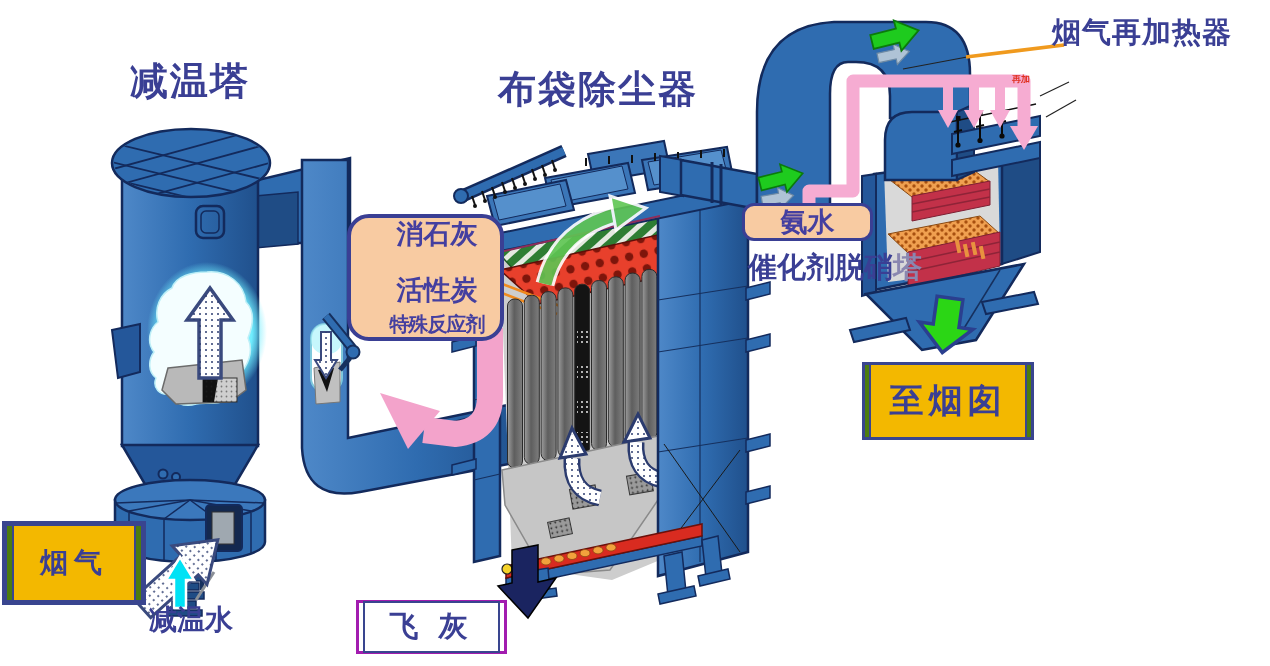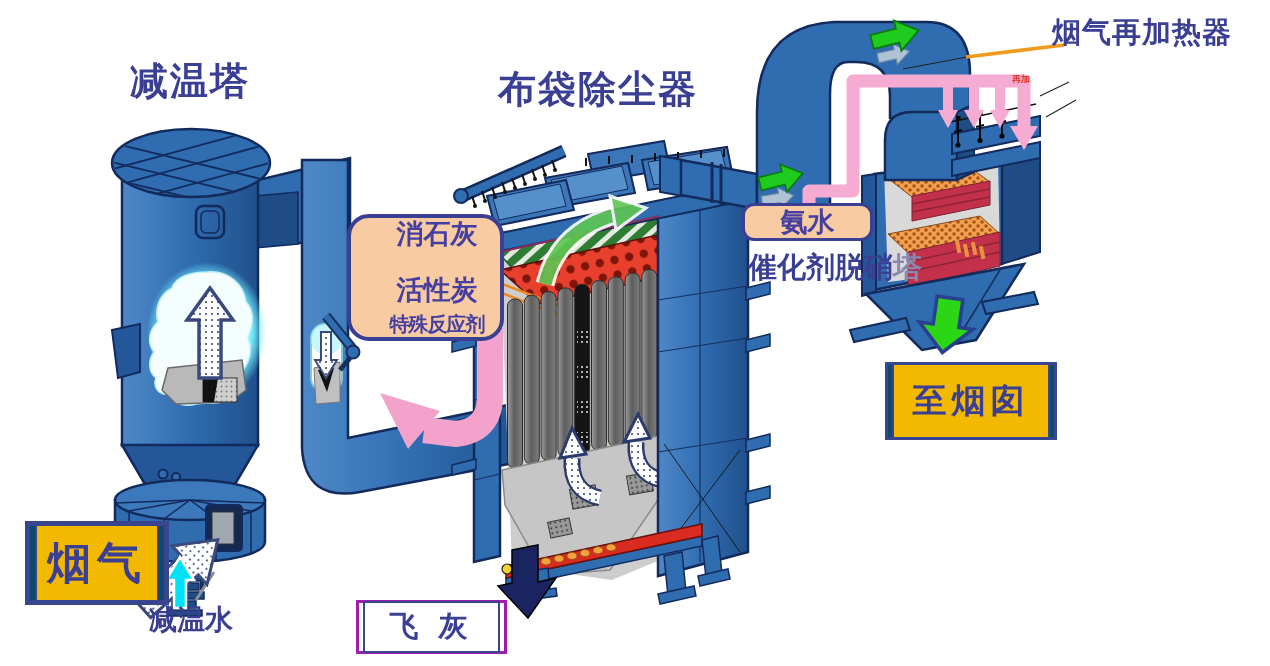--- a/index.html
+++ b/index.html
@@ -5,22 +5,22 @@
   html,body{margin:0;padding:0;background:#fff;}
   .stage{position:relative;width:1270px;height:666px;background:#ffffff;overflow:hidden;
          font-family:"Liberation Sans","DejaVu Sans",sans-serif;}
   .stage svg{position:absolute;left:0;top:0;}
   .lbl{position:absolute;font-weight:bold;color:#3A3F94;white-space:nowrap;}
   .title-big{font-size:38px;letter-spacing:2px;}
   .title-mid{font-size:29px;letter-spacing:1px;}
   .note-box{position:absolute;background:#F8CBA2;border:4px solid #3A3F94;border-radius:22px;
             display:flex;flex-direction:column;justify-content:center;align-items:center;
             color:#443FA0;font-weight:bold;text-align:center;}
-  .gold-box{position:absolute;background:#0c4a6e;border:4px solid #39458F;
-            display:flex;justify-content:center;align-items:center;margin-left:23px;}
+  .gold-box{position:absolute;background:#4d7c0f;border:4px solid #39458F;
+            display:flex;justify-content:center;align-items:center;}
   .gold-inner{border:2px solid #39458F;background:#F3B800;width:100%;height:100%;margin:4px;
             display:flex;justify-content:center;align-items:center;
             color:#3A3F94;font-weight:bold;}
   .white-box{position:absolute;background:#ffffff;border:3px solid #a21caf;
             display:flex;justify-content:center;align-items:center;}
   .white-inner{border:2px solid #39458F;background:#fff;width:100%;height:100%;margin:4px;
             display:flex;justify-content:center;align-items:center;
             color:#3A3F94;font-weight:bold;}
   .tiny-red{position:absolute;font-size:9px;color:#E03020;font-weight:bold;}
 </style>
@@ -459,21 +459,21 @@
   <div style="font-size:27px;line-height:28px;">氨水</div>
 </div>
 
 <div class="lbl" style="left:748px;top:248px;font-size:29px;"><span>催化剂脱硝</span><span style="color:#8A87B0;">塔</span></div>
 
 <div class="gold-box" style="left:862px;top:362px;width:166px;height:72px;border-width:3px;">
   <div class="gold-inner" style="font-size:34px;letter-spacing:5px;">至烟囱</div>
 </div>
 
 <div class="gold-box" style="left:2px;top:521px;width:134px;height:74px;border-width:5px;border-color:#39458F;">
-  <div class="gold-inner" style="font-size:44px;letter-spacing:6px;margin:5px;font-family:Liberation Mono, monospace;">烟气</div>
+  <div class="gold-inner" style="font-size:28px;letter-spacing:6px;margin:5px;font-family:Liberation Mono, monospace;">烟气</div>
 </div>
 
 <div class="lbl" style="left:149px;top:601px;font-size:28px;">减温水</div>
 
 <div class="white-box" style="left:356px;top:600px;width:145px;height:48px;">
   <div class="white-inner" style="font-size:29px;letter-spacing:6px;">飞 灰</div>
 </div>
 
 </div>
 

